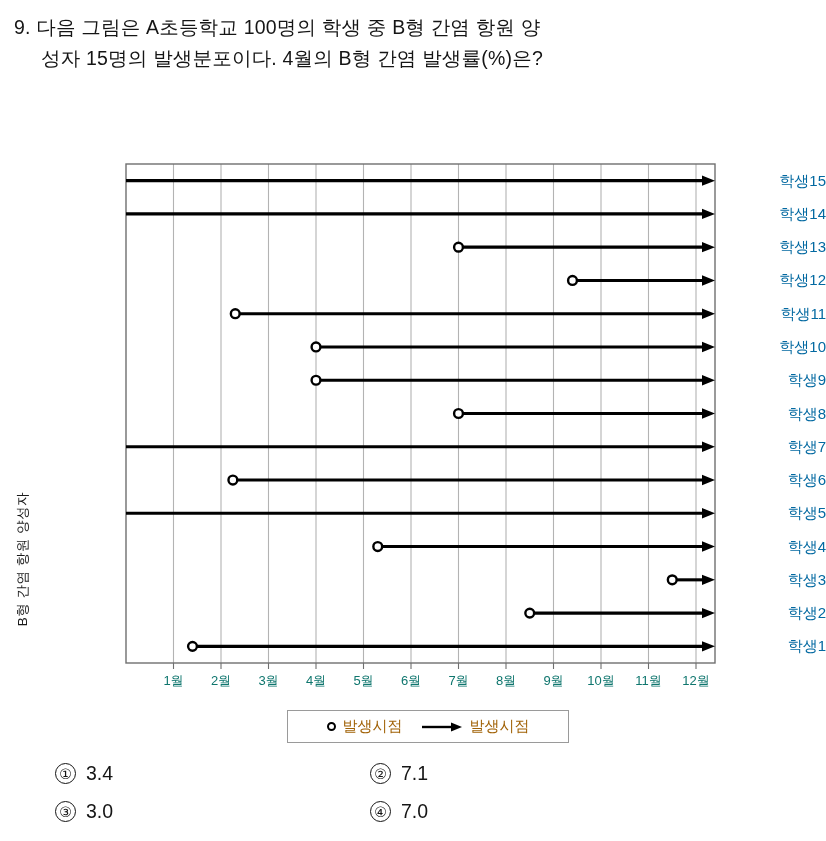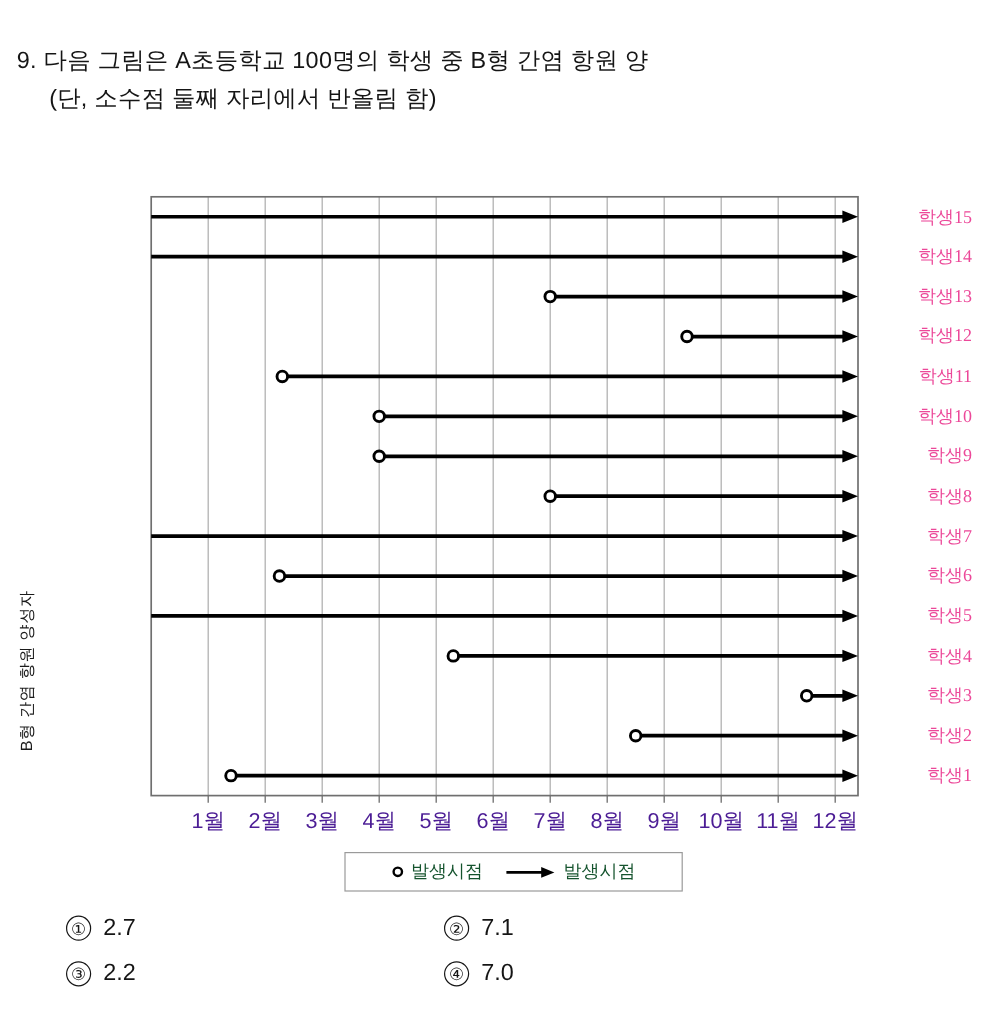--- a/index.html
+++ b/index.html
@@ -15,21 +15,20 @@
     color: #111111;
     overflow: hidden;
   }
 
   
   #question {
     position: absolute;
     left: 14px;
     top: 12px;
     width: 800px;
-    margin-top: 24px;
   }
   .q-line {
     font-size: 19.5px;
     line-height: 31px;
     letter-spacing: 0.2px;
     white-space: pre;
     color: #151515;
   }
   .q-line.first { text-indent: 0; }
   .q-line.cont { padding-left: 27px; }
@@ -58,32 +57,31 @@
   }
 
   #plot-wrap {
     position: absolute;
     left: 0;
     top: 0;
   }
 
   .ytick-label {
     position: absolute;
-    right: 16px;
+    right: 0;
     font-size: 15px;
-    color: #ec4899;
+    color: #0369a1;
     white-space: nowrap;
     transform: translateY(-50%);
     text-align: right;
-    font-family: Liberation Serif, serif;
   }
   .xtick-label {
     position: absolute;
-    font-size: 18px;
-    color: #4c1d95;
+    font-size: 13px;
+    color: #0f766e;
     white-space: nowrap;
     transform: translateX(-50%);
   }
 
   
   #legend {
     position: absolute;
     left: 287px;
     top: 560px;
     width: 282px;
@@ -94,21 +92,21 @@
     align-items: center;
     justify-content: center;
     gap: 18px;
     box-sizing: border-box;
   }
   .legend-entry {
     display: flex;
     align-items: center;
     gap: 7px;
     font-size: 15px;
-    color: #14532d;
+    color: #a16207;
     white-space: nowrap;
   }
   .legend-mark-circle {
     width: 9px;
     height: 9px;
     border: 2.2px solid #000;
     border-radius: 50%;
     box-sizing: border-box;
     display: inline-block;
   }
@@ -146,21 +144,21 @@
     font-size: 14px;
     line-height: 1;
     box-sizing: border-box;
   }
 </style>
 </head>
 <body>
 
 <div id="question">
   <div class="q-line first">9. 다음 그림은 A초등학교 100명의 학생 중 B형 간염 항원 양</div>
-  <div class="q-line cont">(단, 소수점 둘째 자리에서 반올림 함)</div>
+  <div class="q-line cont">성자 15명의 발생분포이다. 4월의 B형 간염 발생률(%)은?</div>
 </div>
 
 <div id="figure">
   <div id="ylabel">B형 간염 항원 양성자</div>
   <div id="plot-wrap">
     <svg id="chart-svg" width="826" height="540">
         <line x1="173.5" y1="14" x2="173.5" y2="513" stroke="#b3b3b3" stroke-width="1.1"></line>
         <line x1="173.5" y1="513" x2="173.5" y2="519" stroke="#6f6f6f" stroke-width="1.1"></line>
         <line x1="221" y1="14" x2="221" y2="513" stroke="#b3b3b3" stroke-width="1.1"></line>
         <line x1="221" y1="513" x2="221" y2="519" stroke="#6f6f6f" stroke-width="1.1"></line>
@@ -241,30 +239,30 @@
       </svg>
       <span>발생시점</span>
     </span>
   </div>
 </div>
 
 <div id="choices">
   <div class="choice-row">
     <span class="choice col1">
       <span class="choice-num">①</span>
-      <span>2.7</span>
+      <span>3.4</span>
     </span>
     <span class="choice col2">
       <span class="choice-num">②</span>
       <span>7.1</span>
     </span>
   </div>
   <div class="choice-row">
     <span class="choice col1">
       <span class="choice-num">③</span>
-      <span>2.2</span>
+      <span>3.0</span>
     </span>
     <span class="choice col2">
       <span class="choice-num">④</span>
       <span>7.0</span>
     </span>
   </div>
 </div>
 
 </body></html>

